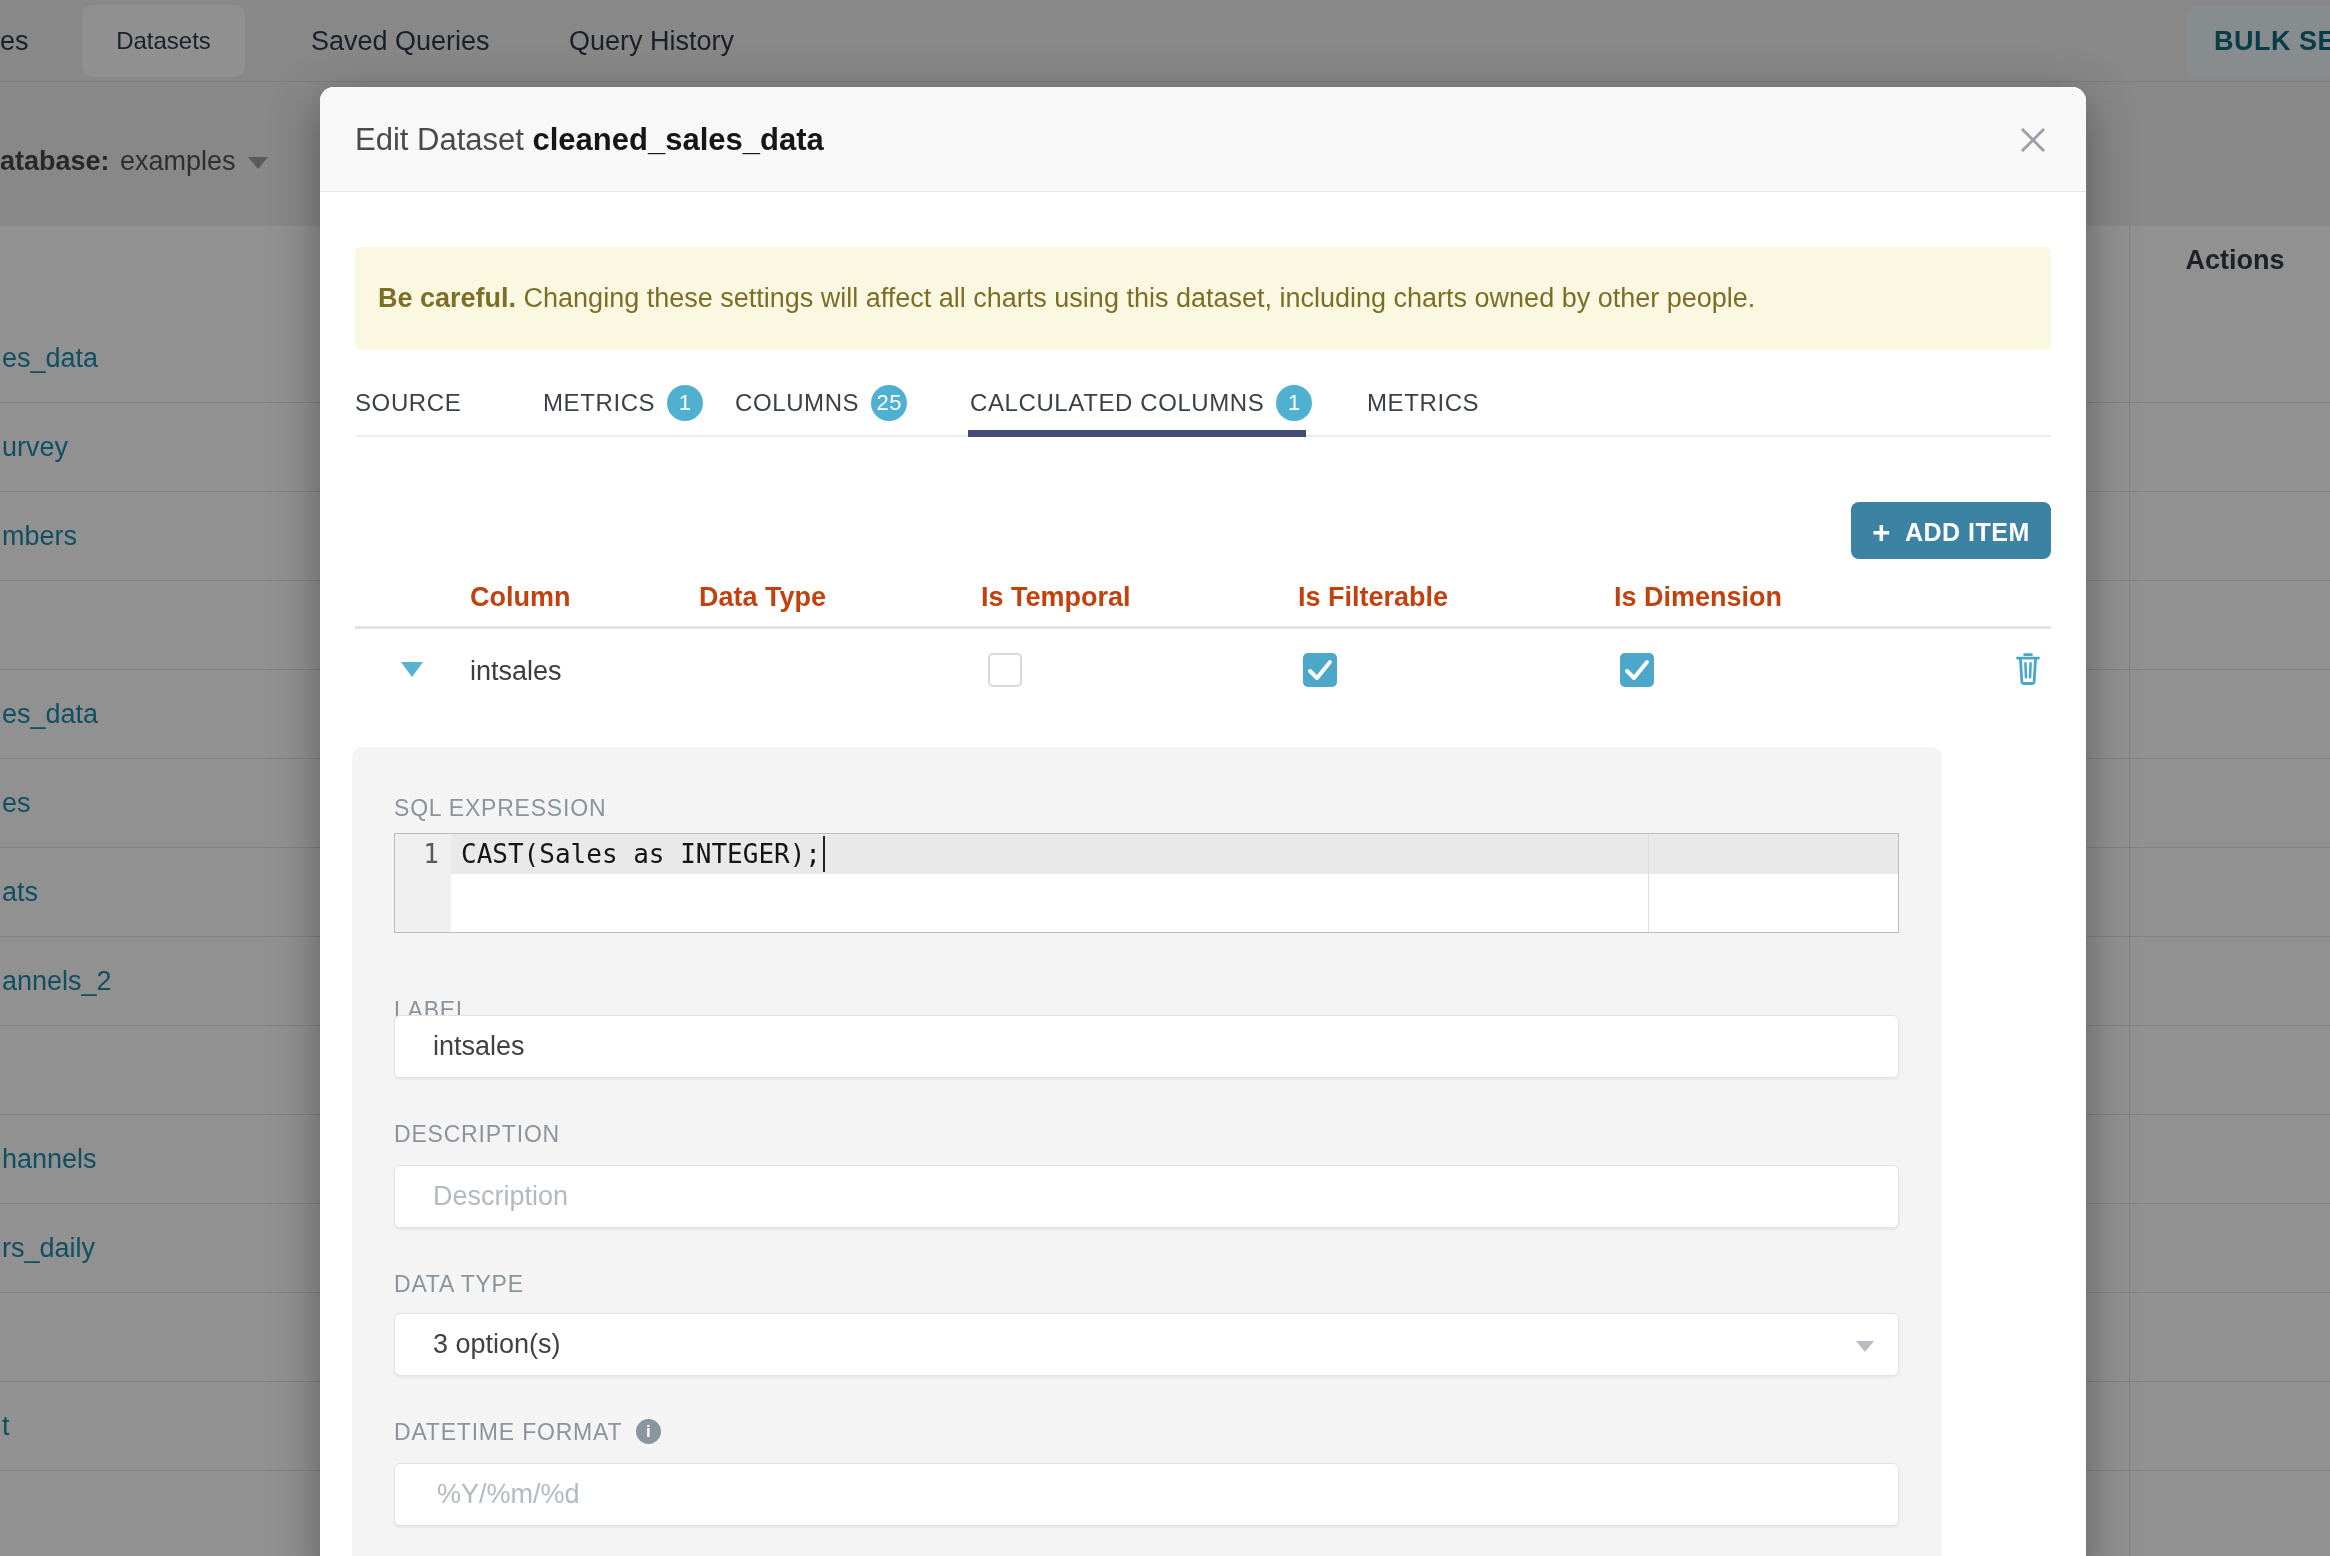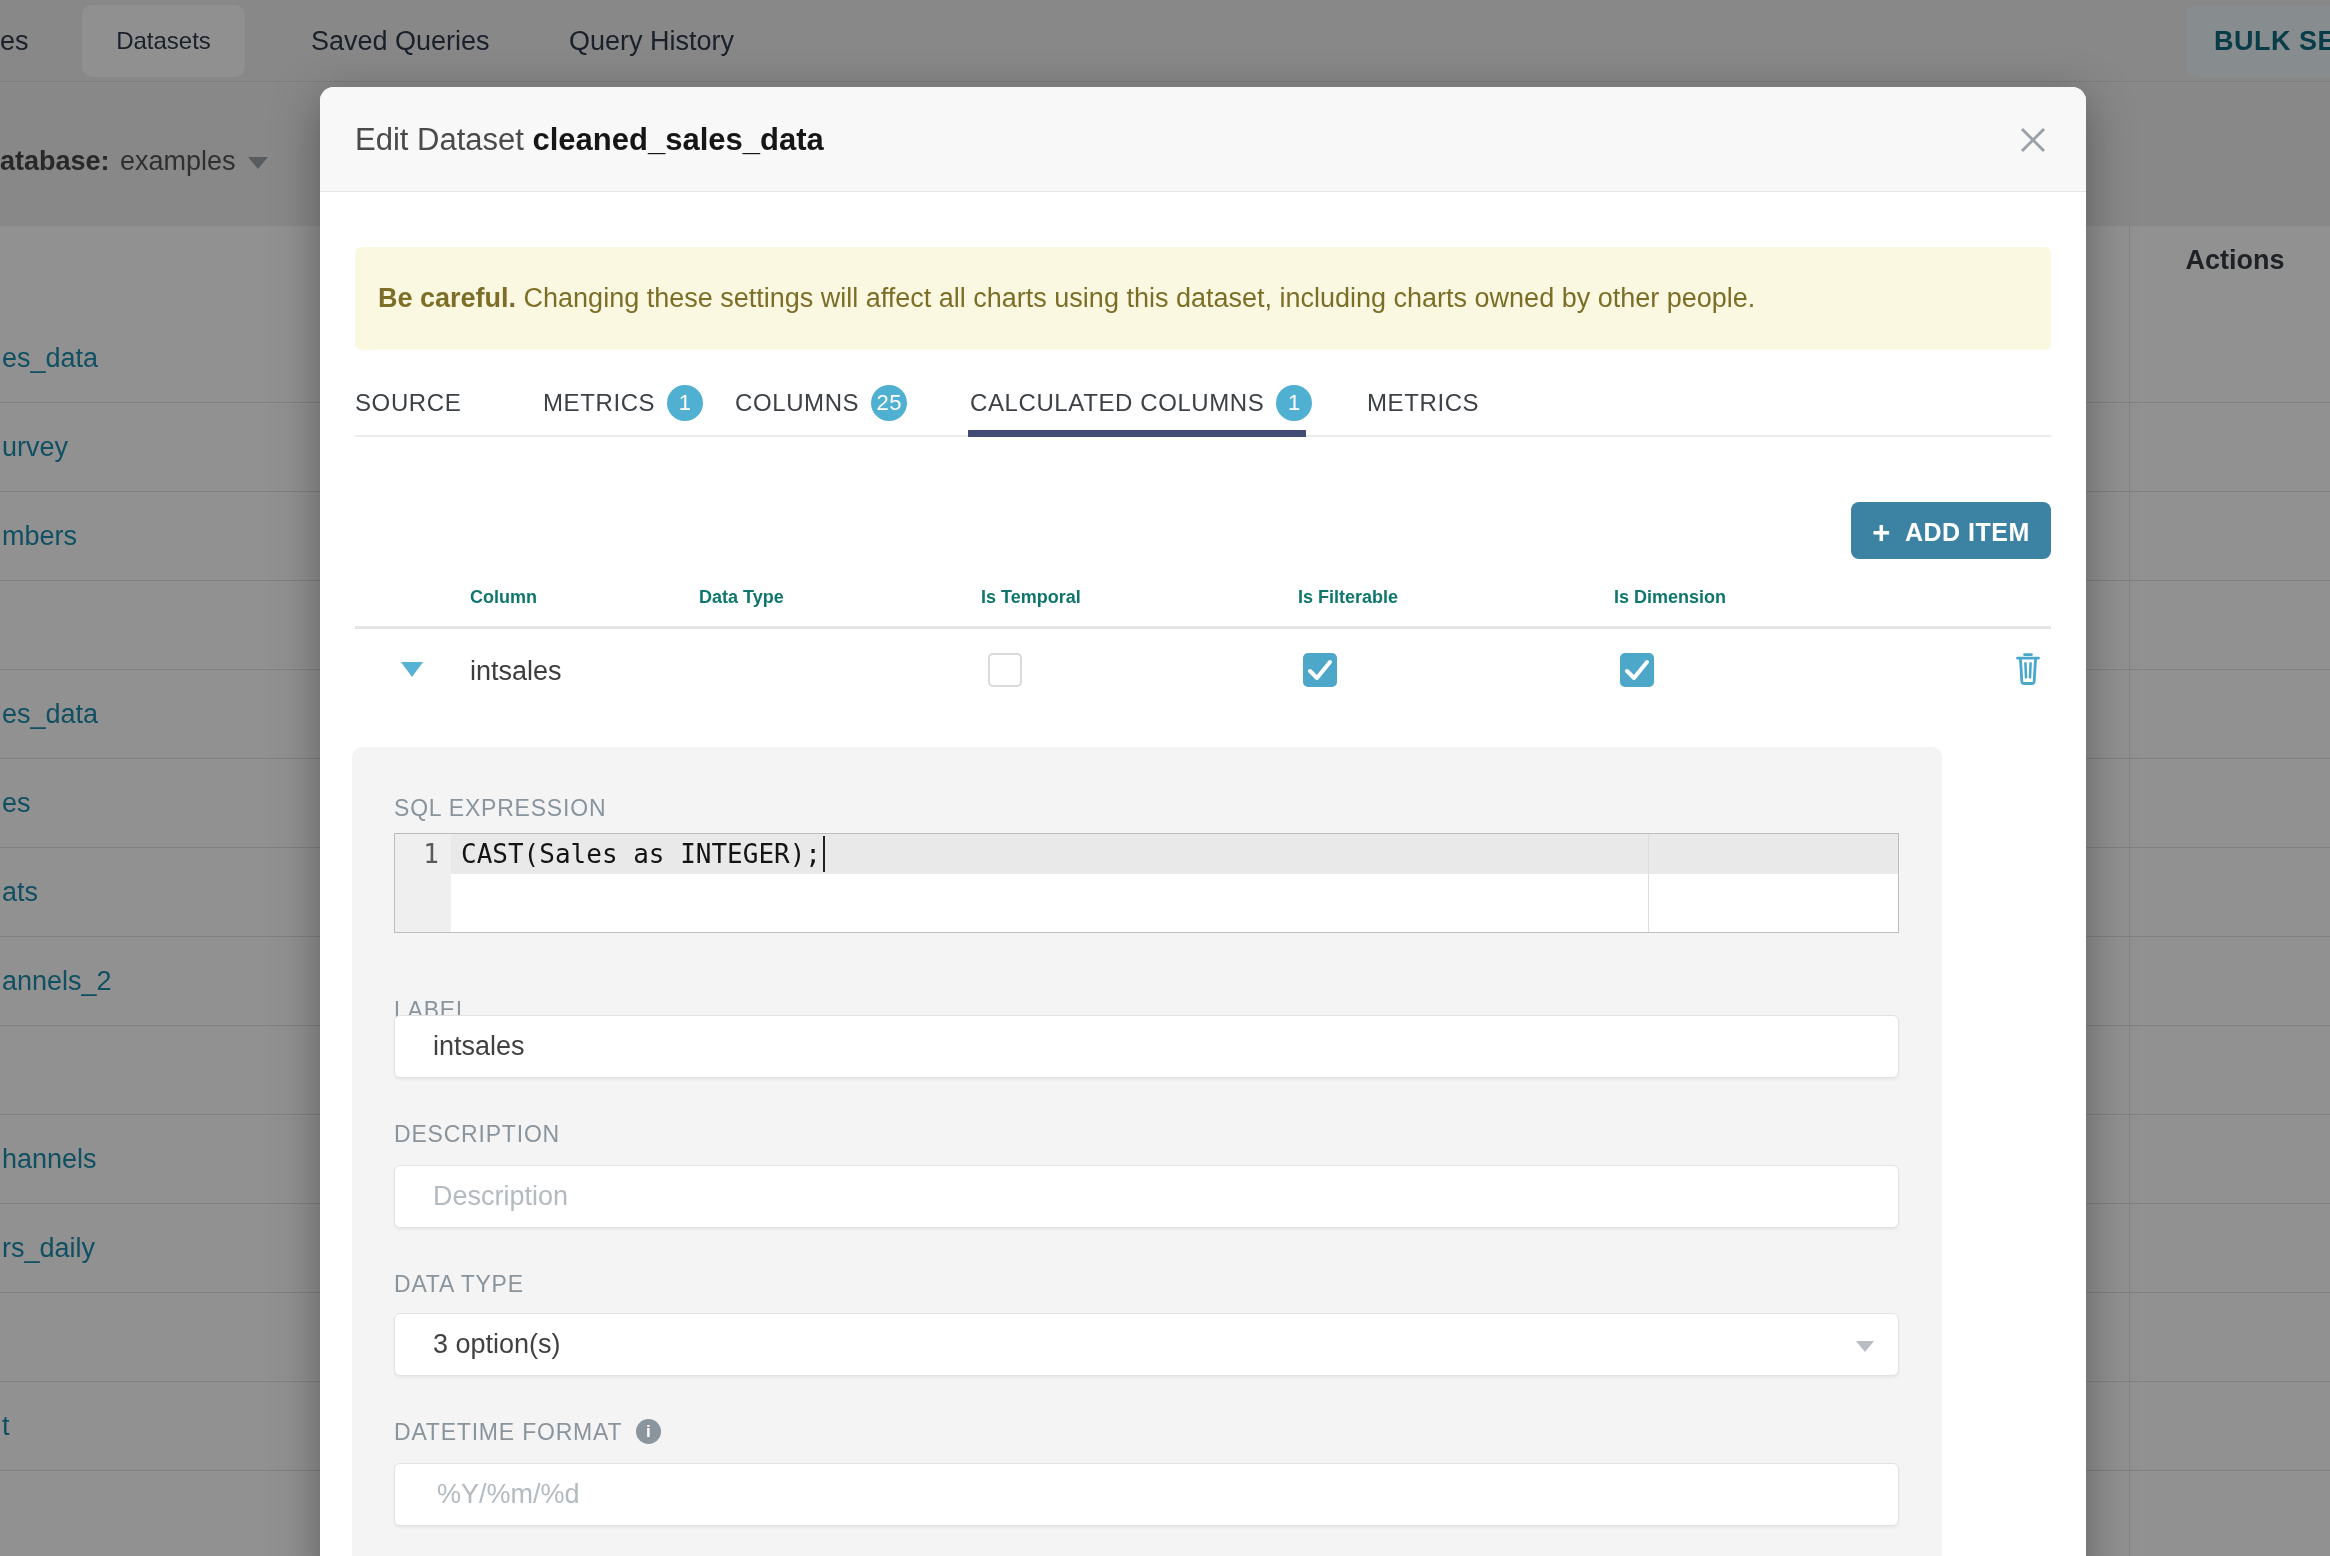--- a/index.html
+++ b/index.html
@@ -52,21 +52,21 @@
           color:#3c4146; font-weight:500; white-space:nowrap; }
   .badge { display:inline-block; min-width:36px; height:36px; line-height:36px; border-radius:18px;
            background:#4fb0d2; color:#fff; font-size:22px; text-align:center; margin-left:12px;
            vertical-align:middle; padding:0 2px; position:relative; top:-2px; }
 
   .add-item { position:absolute; left:1531px; top:415px; width:200px; height:57px; background:#3c82a2;
               border-radius:8px; color:#fff; font-size:25px; font-weight:bold; letter-spacing:0.5px;
               text-align:center; line-height:57px; cursor:pointer; }
   .add-item .plus { font-size:31px; font-weight:bold; margin-right:14px; position:relative; top:2px; }
 
-  .cthead { position:absolute; top:494px; height:32px; line-height:32px; font-size:18px; font-weight:bold; color:#0f766e; }
+  .cthead { position:absolute; top:494px; height:32px; line-height:32px; font-size:27px; font-weight:bold; color:#c2410c; }
   .cthead-line { position:absolute; left:35px; top:539px; width:1696px; height:3px; background:#e5e5e5; }
 
   .expand-caret { position:absolute; left:81px; top:575px; width:0; height:0;
                   border-left:11px solid transparent; border-right:11px solid transparent;
                   border-top:15px solid #58b2d5; cursor:pointer; }
   .row-colname { position:absolute; left:150px; top:566px; height:36px; line-height:36px; font-size:27px; color:#3c3c3c; }
   .cb { position:absolute; top:566px; width:34px; height:34px; border-radius:5px; cursor:pointer; }
   .cb.unchecked { background:#fff; border:2px solid #d9d9d9; }
   .cb.checked { background:#4da7c8; }
   .trash { position:absolute; left:1694px; top:563px; cursor:pointer; }

